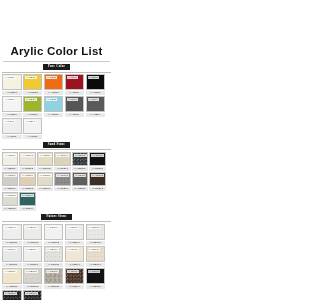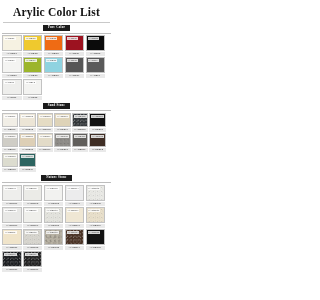--- a/index.html
+++ b/index.html
@@ -5,28 +5,29 @@
   * { box-sizing: border-box; margin: 0; padding: 0; }
   html, body {
     width: 113px; height: 300px;
     background: #ffffff;
     font-family: "Liberation Sans", sans-serif;
     overflow: hidden;
   }
   .page { width: 113px; height: 300px; background: #fff; position: relative; }
 
   .page-title {
-    font-family: Liberation Serif, serif;
+    font-family: Liberation Sans, sans-serif;
     font-weight: bold;
     font-size: 11.5px;
     color: #141414;
     text-align: center;
     letter-spacing: 0.2px;
     padding-top: 6px;
     line-height: 13px;
+    margin-top: 39px;
   }
   .title-rule {
     height: 1px; background: #c9c9c9;
     margin: 3px 3px 0 3px;
   }
 
   .section { margin-top: 2px; }
   .section-head {
     display: flex; justify-content: center; align-items: center;
     margin-bottom: 1.5px;

